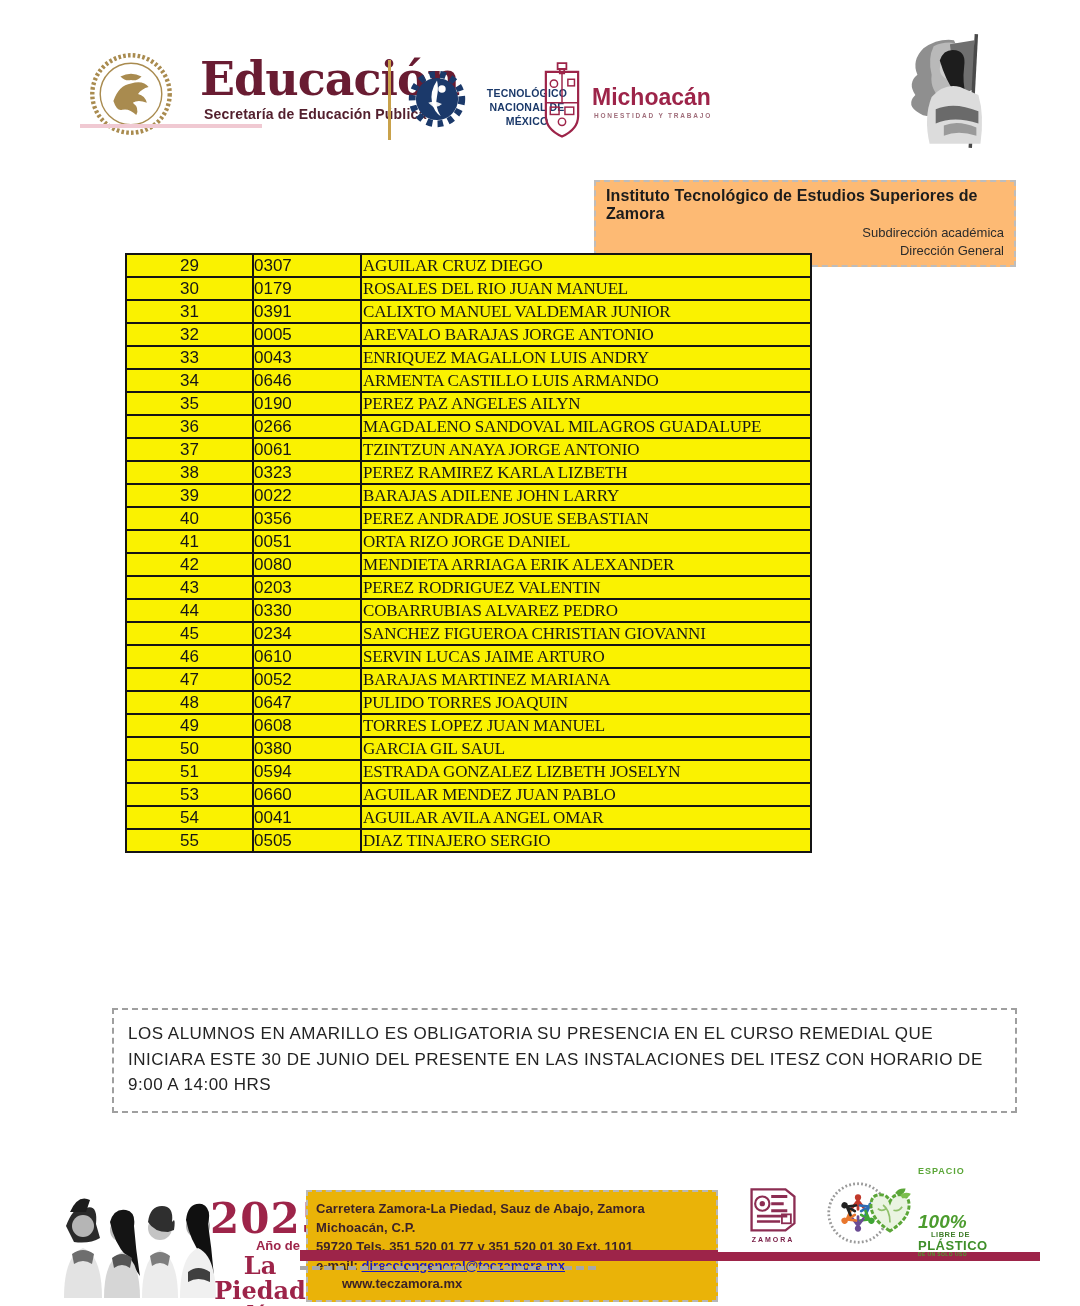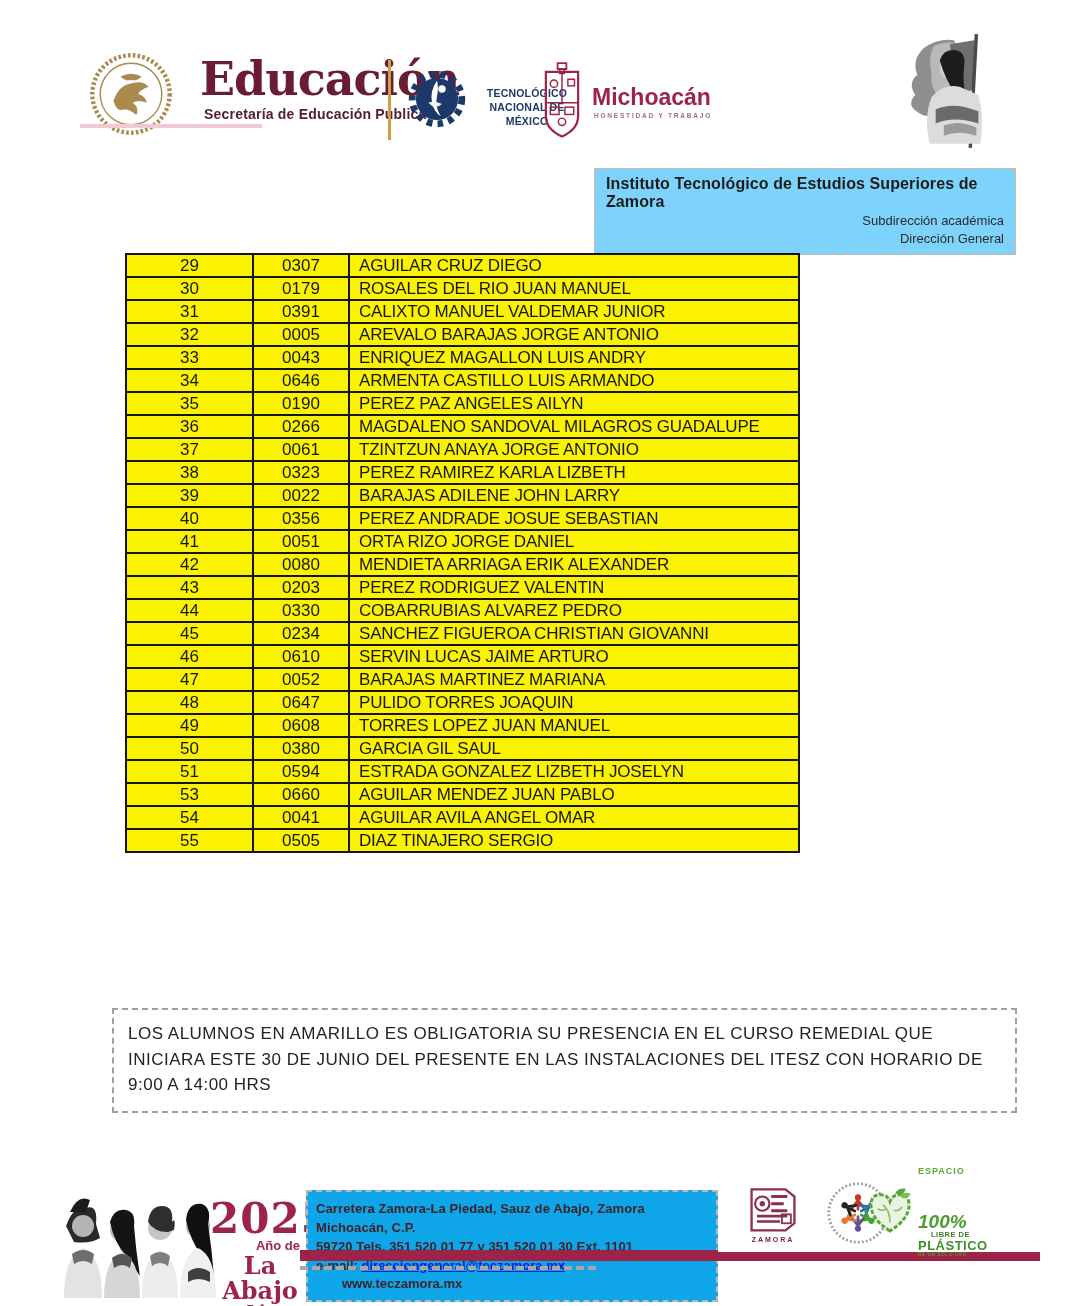--- a/index.html
+++ b/index.html
@@ -31,57 +31,57 @@
   .mich-name {
     position:absolute; left:592px; top:84px; font-size:23px; font-weight:bold; color:#9D2449;
   }
   .mich-tagline {
     position:absolute; left:594px; top:112px; font-size:6.5px; letter-spacing:1.8px; color:#a06d7a; font-weight:bold;
   }
   .hdr-woman { position:absolute; left:893px; top:30px; width:122px; height:122px; }
 
   
   .institute {
-    position:absolute; left:594px; top:168px; width:422px;
-    border:2px dashed #bdbdbd; padding:5px 10px 6px 10px; background:#7dd3fc;
+    position:absolute; left:594px; top:180px; width:422px;
+    border:2px dashed #bdbdbd; padding:5px 10px 6px 10px; background:#fdba74;
   }
   .institute-title { font-size:16px; font-weight:bold; color:#1c1c1c; letter-spacing:0.1px; }
   .institute-dept { text-align:right; font-size:13px; color:#2b2b2b; margin-top:3px; line-height:1.15; }
 
   
   table.roster {
     position:absolute; left:125px; top:253px; width:663px;
     border-collapse:collapse; table-layout:fixed;
   }
   table.roster td {
     border:2.4px solid #141414; background:#FAF200; height:23px;
     font-size:17px; color:#161616; vertical-align:middle;
     white-space:nowrap; overflow:hidden;
   }
   td.col-num  { width:127px; text-align:center; }
-  td.col-code { width:96px; text-align:center; }
-  td.col-name { width:450px; text-align:left; padding-left:9px; letter-spacing:-0.2px; }
+  td.col-code { width:108px; text-align:left; }
+  td.col-name { width:450px; text-align:left; padding-left:1px; letter-spacing:-0.2px;font-family:Liberation Serif, serif; }
 
   
   .note {
     position:absolute; left:112px; top:1008px; width:905px;
     border:2px dashed #9f9f9f; padding:11px 16px 13px 14px;
     font-size:17px; line-height:1.5; color:#232323; letter-spacing:0.5px;
   }
 
   
   .ftr-women { position:absolute; left:56px; top:1186px; width:164px; height:116px; }
   .year-block { position:absolute; left:210px; top:1198px; width:100px; text-align:center; color:#9D2449; }
   .year-num { font-family:"DejaVu Serif", serif; font-weight:bold; font-size:42px; line-height:1; letter-spacing:1px; }
   .year-caption { font-size:13px; font-weight:bold; margin-top:-2px; text-align:right; padding-right:10px; }
   .campaign { font-family:"DejaVu Serif", serif; font-weight:bold; font-size:24px; line-height:1.05; }
 
   .addr-block {
     position:absolute; left:306px; top:1190px; width:412px; padding:8px 6px 6px 8px;
-    border:2px dashed #b8b8b8; background:#0ea5e9;
+    border:2px dashed #b8b8b8; background:#eab308;
   }
   .addr-line { font-size:13px; font-weight:bold; color:#3c2228; line-height:1.45; letter-spacing:0.1px; }
   .addr-email-line { font-size:13px; font-weight:bold; color:#3c2228; line-height:1.45; }
   .addr-email-line a { color:#1a1ac4; text-decoration:underline; font-weight:bold; }
   .addr-web { margin-left:26px; color:#3c2228; }
 
   .ftr-bar { position:absolute; left:300px; top:1252px; width:740px; height:9px; background:#9D2449; }
   .ftr-bar-step { position:absolute; left:300px; top:1250px; width:418px; height:11px; background:#9D2449; }
   .ftr-dashes { position:absolute; left:300px; top:1266px; width:296px; border-top:4px dashed #a8a8a8; }
 
@@ -329,21 +329,21 @@
         <path d="M130 34 Q132 16 146 18 Q156 22 152 38 Q156 64 158 92 L146 70 Q134 54 130 34 Z" fill="#101010"></path>
         <path d="M124 112 Q124 70 142 62 Q160 70 160 112 Z" fill="#f0f0f0"></path>
         <path d="M132 86 Q142 78 154 86 L154 96 Q142 90 132 96 Z" fill="#3f3f3f"></path>
       </g>
     </svg>
   </span>
 
   <div class="year-block">
     <div class="year-num">2025</div>
     <div class="year-caption">Año de</div>
-    <div class="campaign">La Abajo</div>
+    <div class="campaign">La Piedad</div>
     <div class="campaign">Indígena</div>
   </div>
 
   <div class="addr-block">
     <div class="addr-line">Carretera Zamora-La Piedad, Sauz de Abajo, Zamora  Michoacán, C.P.</div>
     <div class="addr-line">59720 Tels. 351 520 01 77 y 351 520 01 30 Ext. 1101</div>
     <div class="addr-email-line">
       <span>e-mail:</span>
       <a href="#">direcciongeneral@teczamora.mx</a>
       <span class="addr-web">www.teczamora.mx</span>

